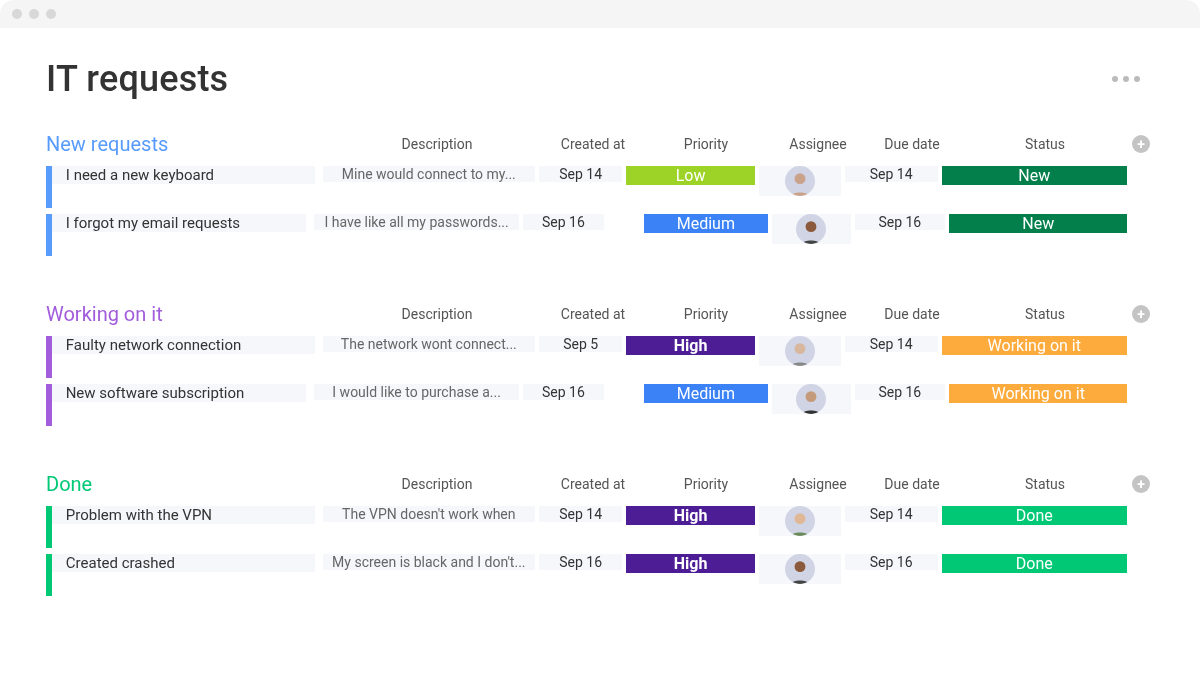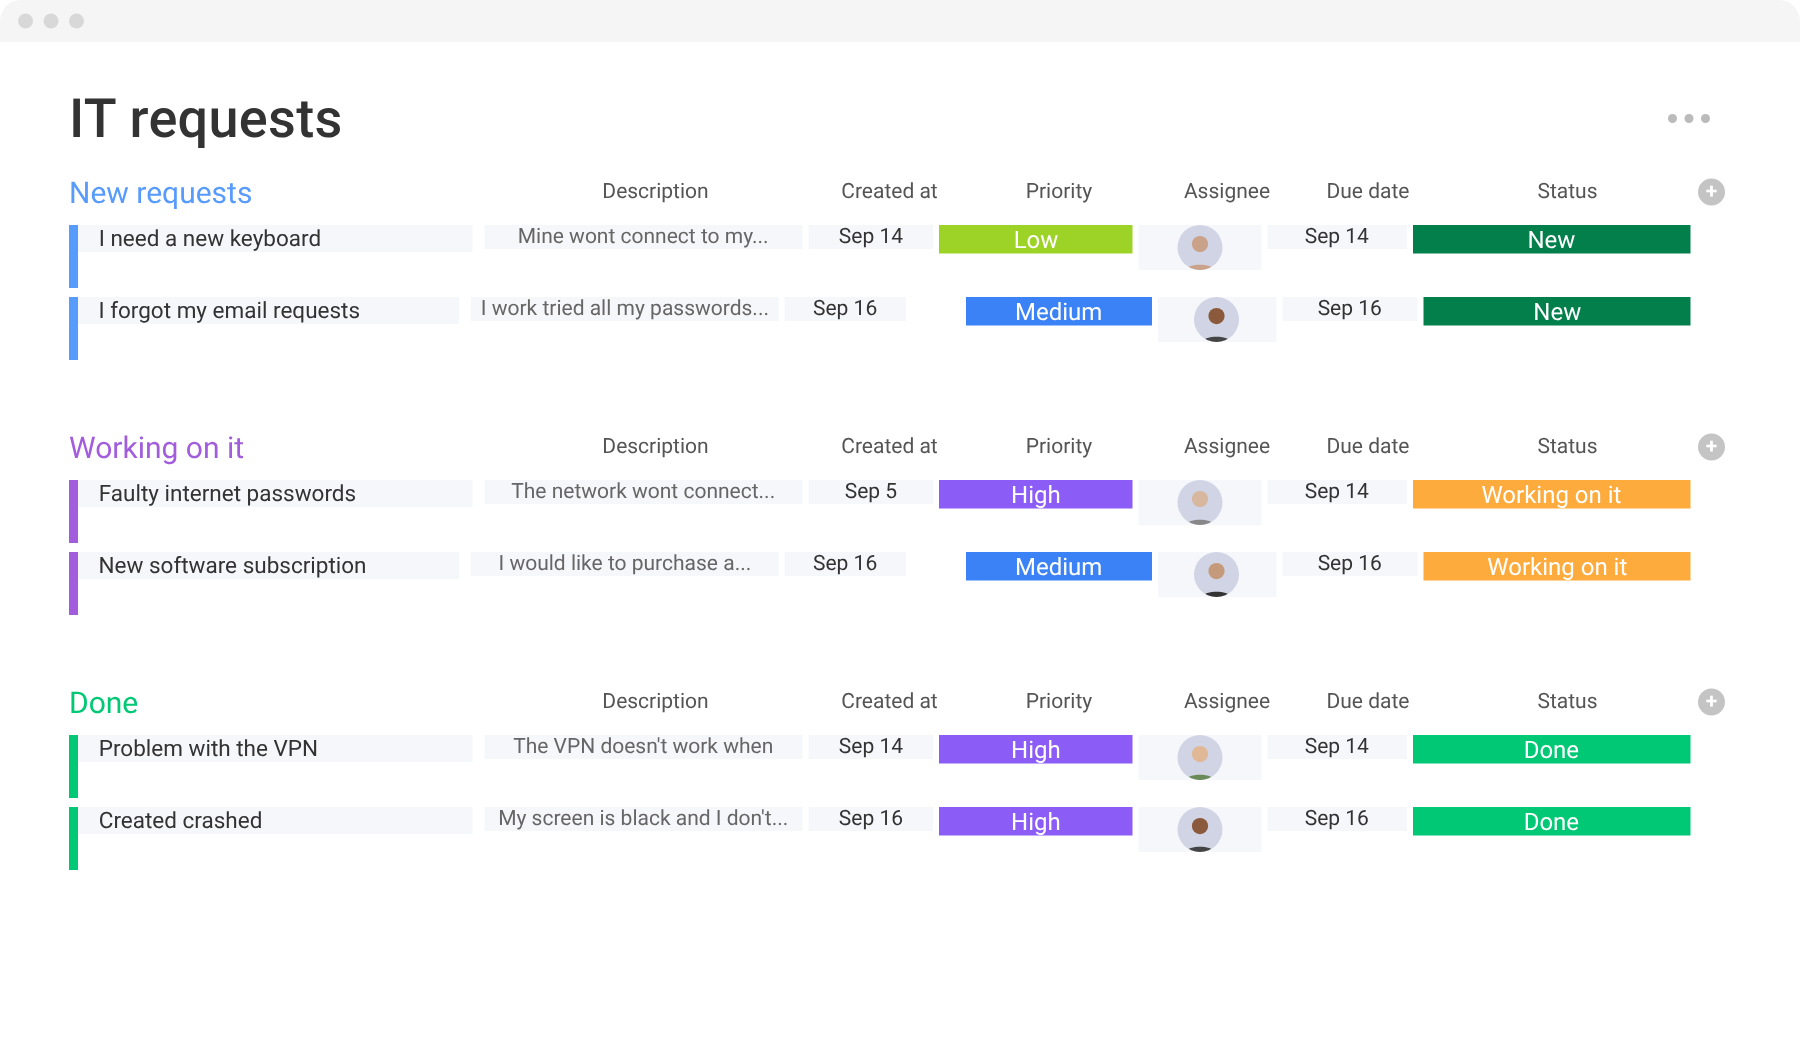--- a/index.html
+++ b/index.html
@@ -24,21 +24,21 @@
   .traffic-dot { width: 10px; height: 10px; border-radius: 50%; background: #d8d8d8; }
 
   .page {
     padding: 30px 46px 40px 46px;
   }
 
   .header-row {
     display: flex;
     justify-content: space-between;
     align-items: center;
-    margin-bottom: 14px;
+    margin-bottom: 30px;
   }
   .page-title {
     font-size: 36px;
     font-weight: 500;
     color: #333;
     letter-spacing: .2px;
   }
   .more-dots {
     display: flex; gap: 5px; padding-right: 14px;
   }
@@ -113,21 +113,21 @@
   .cell-desc  { width: 218px; justify-content: center; color: #666; font-size: 14px; }
   .cell-created { width: 86px; justify-content: center; font-size: 14px; }
   .cell-priority{ width: 132px; justify-content: center; color: #fff; font-size: 16px; }
   .cell-assignee{ width: 84px; justify-content: center; }
   .cell-due   { width: 96px; justify-content: center; font-size: 14px; }
   .cell-status{ width: 190px; justify-content: center; color:#fff; font-size:16px; }
   .cell-trail { width: 24px; }
 
   .pri-low    { background: #9cd326; }
   .pri-med    { background: #3b82f6; margin-left: 36px; }
-  .pri-high   { background: #8b5cf6; }
+  .pri-high   { background: #4c1d95; font-weight: bold; }
 
   .st-new     { background: #037f4c; }
   .st-work    { background: #fdab3d; }
   .st-done    { background: #00c875; }
 
   .avatar {
     width: 30px; height: 30px; border-radius: 50%;
     background: #d0d4e4;
     display:flex; align-items:flex-end; justify-content:center;
     overflow:hidden;
@@ -164,40 +164,40 @@
       <div class="col-head col-due">Due date</div>
       <div class="col-head col-status">Status</div>
       <div class="col-head col-plus">
         <div class="plus-circle">+</div>
       </div>
     </div>
 
     <div class="task-row">
       <div class="group-bar bar-blue"></div>
       <div class="cell cell-title">I need a new keyboard</div>
-      <div class="cell cell-desc">Mine wont connect to my...</div>
+      <div class="cell cell-desc">Mine would connect to my...</div>
       <div class="cell cell-created">Sep 14</div>
       <div class="cell cell-priority pri-low">Low</div>
       <div class="cell cell-assignee">
         <span class="avatar">
           <svg viewBox="0 0 24 24">
               <circle cx="12" cy="8" r="5" fill="#caa28a"></circle>
               <path d="M2 26c0-7 20-7 20 0" fill="#caa28a"></path>
             </svg>
         </span>
       </div>
       <div class="cell cell-due">Sep 14</div>
       <div class="cell cell-status st-new">New</div>
       <div class="cell cell-trail"></div>
     </div>
 
     <div class="task-row">
       <div class="group-bar bar-blue"></div>
       <div class="cell cell-title">I forgot my email requests</div>
-      <div class="cell cell-desc">I work tried all my passwords...</div>
+      <div class="cell cell-desc">I have like all my passwords...</div>
       <div class="cell cell-created">Sep 16</div>
       <div class="cell cell-priority pri-med">Medium</div>
       <div class="cell cell-assignee">
         <span class="avatar">
           <svg viewBox="0 0 24 24">
               <circle cx="12" cy="8" r="5" fill="#8b5a3c"></circle>
               <path d="M2 26c0-7 20-7 20 0" fill="#444"></path>
             </svg>
         </span>
       </div>
@@ -216,21 +216,21 @@
       <div class="col-head col-assignee">Assignee</div>
       <div class="col-head col-due">Due date</div>
       <div class="col-head col-status">Status</div>
       <div class="col-head col-plus">
         <div class="plus-circle">+</div>
       </div>
     </div>
 
     <div class="task-row">
       <div class="group-bar bar-purple"></div>
-      <div class="cell cell-title">Faulty internet passwords</div>
+      <div class="cell cell-title">Faulty network connection</div>
       <div class="cell cell-desc">The network wont connect...</div>
       <div class="cell cell-created">Sep 5</div>
       <div class="cell cell-priority pri-high">High</div>
       <div class="cell cell-assignee">
         <span class="avatar">
           <svg viewBox="0 0 24 24">
               <circle cx="12" cy="8" r="5" fill="#d7b79e"></circle>
               <path d="M2 26c0-7 20-7 20 0" fill="#888"></path>
             </svg>
         </span>

